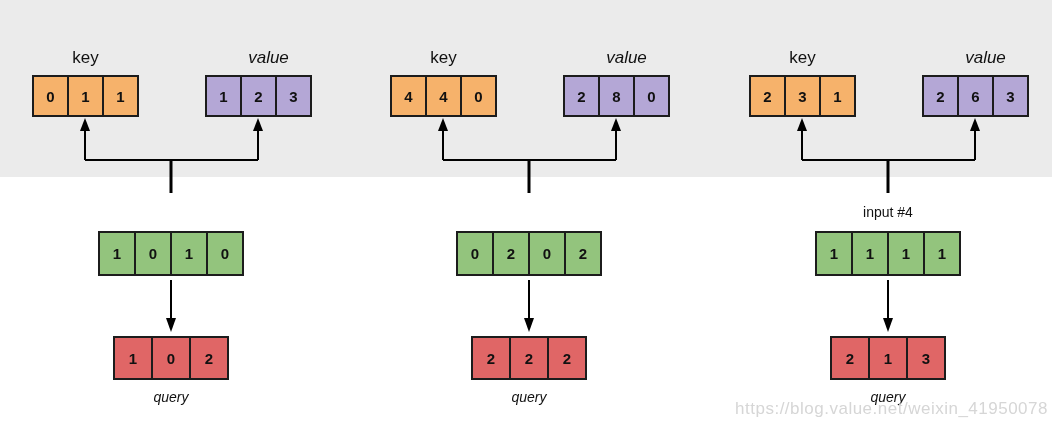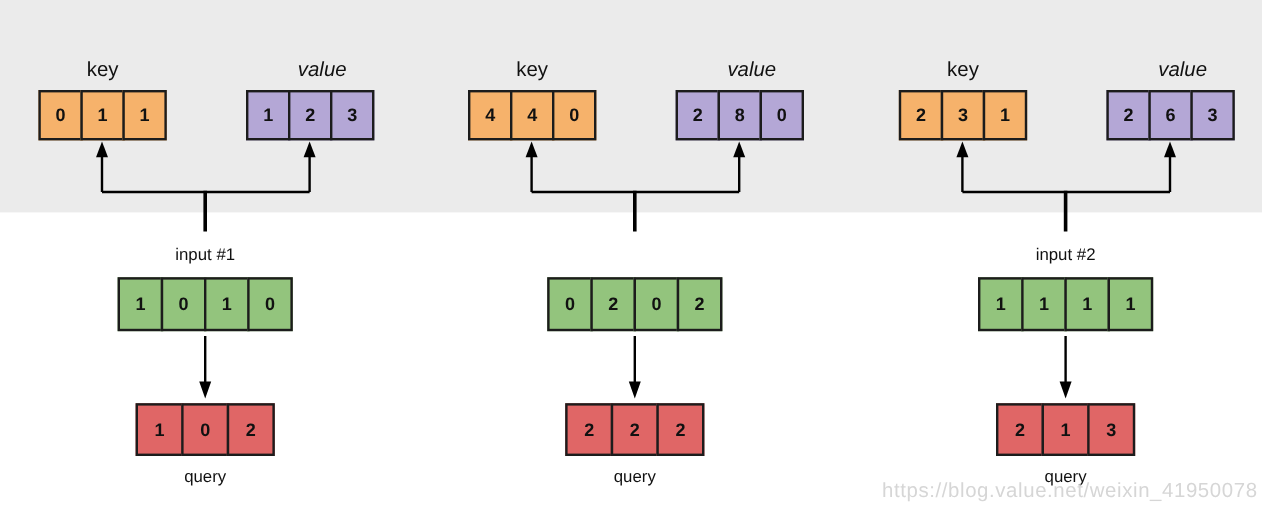--- a/index.html
+++ b/index.html
@@ -20,21 +20,21 @@
   .g2 { left: 358px; }
   .g3 { left: 717px; }
 
   .lbl {
     position: absolute; font-size: 17px; color: #111;
     text-align: center; line-height: 16px;
   }
   .key-lbl   { left: 32px;  width: 107px; top: 50px; }
   .value-lbl { left: 215px; width: 107px; top: 50px; font-style: italic; }
   .input-lbl { left: 71px;  width: 200px; top: 204px; font-size: 14px; }
-  .query-lbl { left: 71px;  width: 200px; top: 389px; font-size: 14px; }
+  .query-lbl { left: 71px;  width: 200px; top: 389px; font-size: 14px; font-style: italic; }
 
   .arr { position: absolute; display: flex; }
   .key-arr   { left: 32px;  top: 75px; }
   .value-arr { left: 205px; top: 75px; }
   .input-arr { left: 98px;  top: 231px; }
   .query-arr { left: 113px; top: 336px; }
 
   .cell {
     display: flex; align-items: center; justify-content: center;
     border: 2px solid #1c1c1c;
@@ -76,21 +76,20 @@
     <div class="cell">3</div>
   </div>
   <svg class="bracket" width="350" height="85">
     <line x1="85" y1="47" x2="258" y2="47" stroke="#000" stroke-width="2"></line>
     <line x1="85" y1="47" x2="85" y2="16" stroke="#000" stroke-width="2"></line>
     <polygon points="85,5 80,18 90,18" fill="#000"></polygon>
     <line x1="258" y1="47" x2="258" y2="16" stroke="#000" stroke-width="2"></line>
     <polygon points="258,5 253,18 263,18" fill="#000"></polygon>
     <line x1="171" y1="46" x2="171" y2="80" stroke="#000" stroke-width="3"></line>
   </svg>
-  <div class="lbl input-lbl">input #1</div>
   <div class="arr input-arr">
     <div class="cell">1</div>
     <div class="cell">0</div>
     <div class="cell">1</div>
     <div class="cell">0</div>
   </div>
   <svg class="down" width="20" height="56">
     <line x1="10" y1="2" x2="10" y2="42" stroke="#000" stroke-width="2"></line>
     <polygon points="10,54 5,40 15,40" fill="#000"></polygon>
   </svg>
@@ -155,21 +154,21 @@
     <div class="cell">3</div>
   </div>
   <svg class="bracket" width="350" height="85">
     <line x1="85" y1="47" x2="258" y2="47" stroke="#000" stroke-width="2"></line>
     <line x1="85" y1="47" x2="85" y2="16" stroke="#000" stroke-width="2"></line>
     <polygon points="85,5 80,18 90,18" fill="#000"></polygon>
     <line x1="258" y1="47" x2="258" y2="16" stroke="#000" stroke-width="2"></line>
     <polygon points="258,5 253,18 263,18" fill="#000"></polygon>
     <line x1="171" y1="46" x2="171" y2="80" stroke="#000" stroke-width="3"></line>
   </svg>
-  <div class="lbl input-lbl">input #2</div>
+  <div class="lbl input-lbl">input #4</div>
   <div class="arr input-arr">
     <div class="cell">1</div>
     <div class="cell">1</div>
     <div class="cell">1</div>
     <div class="cell">1</div>
   </div>
   <svg class="down" width="20" height="56">
     <line x1="10" y1="2" x2="10" y2="42" stroke="#000" stroke-width="2"></line>
     <polygon points="10,54 5,40 15,40" fill="#000"></polygon>
   </svg>

